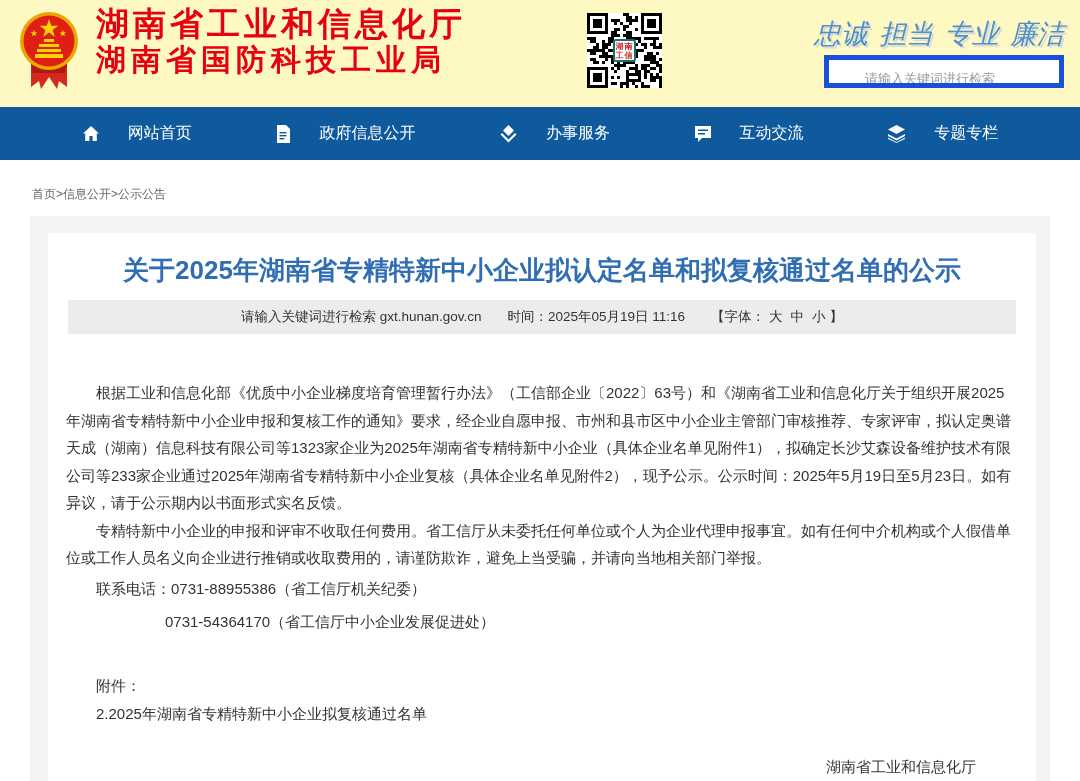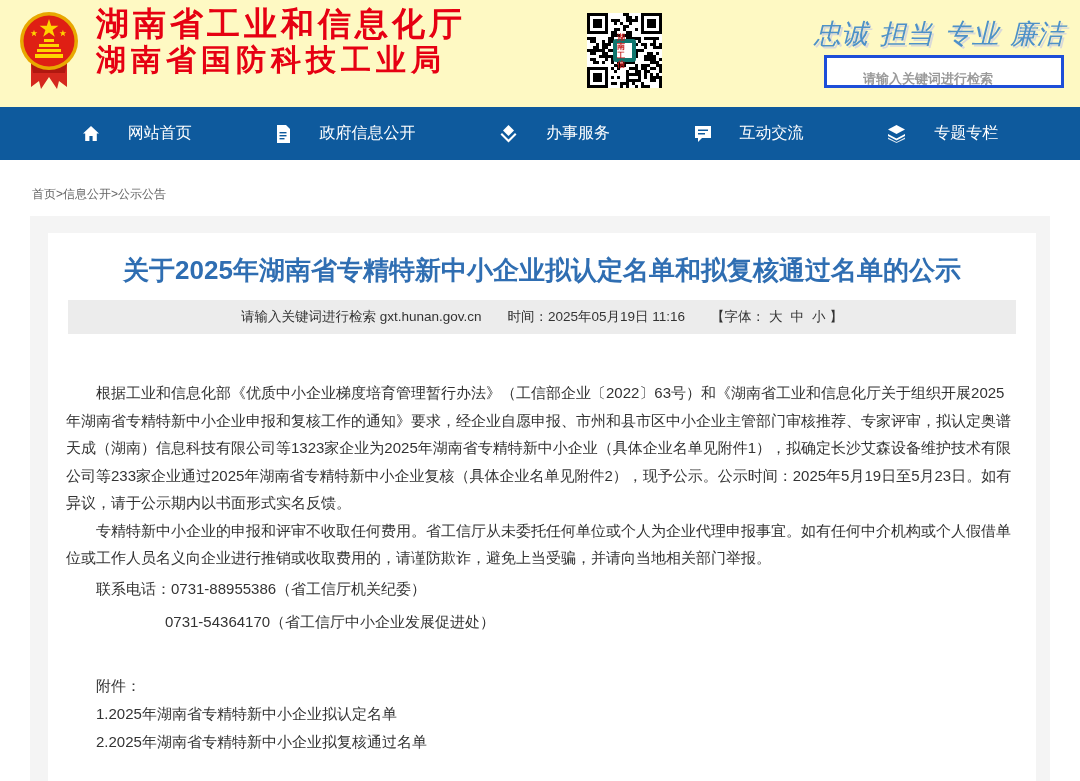--- a/index.html
+++ b/index.html
@@ -9,28 +9,28 @@
   
   .header { position:relative; height:107px; background:#fef9c3; }
   .emblem { position:absolute; left:17px; top:11px; width:64px; height:84px; }
   .org-block { position:absolute; left:96px; top:6px; }
   .org-title { font-size:33px; font-weight:bold; color:#e60012; letter-spacing:4px; line-height:36px; }
   .org-en { font-size:11.5px; font-weight:bold; color:#e60012; letter-spacing:0.2px; line-height:15px; }
   .org-title2 { font-size:30px; font-weight:bold; color:#e60012; letter-spacing:5px; line-height:35px; }
   .qr { position:absolute; left:587px; top:13px; width:75px; height:75px; background:#fff; }
   .qr svg { width:75px; height:75px; display:block; }
   .qr-center { position:absolute; left:26px; top:26px; width:23px; height:23px; background:#fff;
-    border:4px solid #0f766e; border-radius:3px; display:flex; flex-direction:column;
+    border:2px solid #0f766e; border-radius:3px; display:flex; flex-direction:column;
     align-items:center; justify-content:center; }
   .qr-center span { font-size:8px; line-height:9px; color:#c41b1b; font-weight:bold; letter-spacing:1px; }
   .slogan { position:absolute; right:16px; top:16px; width:250px; display:flex; justify-content:space-between;
     font-size:27px; font-weight:400; font-style:italic; color:#4e91c8;
     text-shadow:2px 2px 0 #d9d9d9; }
   .search { position:absolute; right:16px; top:55px; width:240px; height:33px;
-    border:3px solid #1d4ed8; background:#fff; font-size:13px; color:#333; padding:14px 10px 0 36px; outline:none;font-weight:bold; }
+    border:5px solid #1d4ed8; background:#fff; font-size:13px; color:#333; padding:14px 10px 0 36px; outline:none; }
   .search::placeholder { color:#9a9a9a; }
 
   
   .nav { height:53px; background:#0e5a9d; display:flex; align-items:center;
     justify-content:space-around; padding:0 40px; }
   .nav-item { display:flex; align-items:center; gap:28px; color:#fff; font-size:16px; cursor:pointer; }
   .nav-item svg { display:block; }
 
   
   .breadcrumb { margin:26px 0 13px 32px; font-size:12px; color:#666; cursor:pointer; }
@@ -366,21 +366,20 @@
       </span>
     </div>
 
     <div class="body">
       <p class="ind">根据工业和信息化部《优质中小企业梯度培育管理暂行办法》（工信部企业〔2022〕63号）和《湖南省工业和信息化厅关于组织开展2025年湖南省专精特新中小企业申报和复核工作的通知》要求，经企业自愿申报、市州和县市区中小企业主管部门审核推荐、专家评审，拟认定奥谱天成（湖南）信息科技有限公司等1323家企业为2025年湖南省专精特新中小企业（具体企业名单见附件1），拟确定长沙艾森设备维护技术有限公司等233家企业通过2025年湖南省专精特新中小企业复核（具体企业名单见附件2），现予公示。公示时间：2025年5月19日至5月23日。如有异议，请于公示期内以书面形式实名反馈。</p>
       <p class="ind">专精特新中小企业的申报和评审不收取任何费用。省工信厅从未委托任何单位或个人为企业代理申报事宜。如有任何中介机构或个人假借单位或工作人员名义向企业进行推销或收取费用的，请谨防欺诈，避免上当受骗，并请向当地相关部门举报。</p>
       <p class="contact1">联系电话：0731-88955386（省工信厅机关纪委）</p>
       <p class="contact2">0731-54364170（省工信厅中小企业发展促进处）</p>
 
       <p class="att-label">附件：</p>
-      <p class="att">1.2025年湖南省专精特新中小企业拟认定名单</p>
       <p class="att">2.2025年湖南省专精特新中小企业拟复核通过名单</p>
 
       <div class="signature">
         <p>湖南省工业和信息化厅</p>
 
       </div>
     </div>
   </div>
 </div>
 

